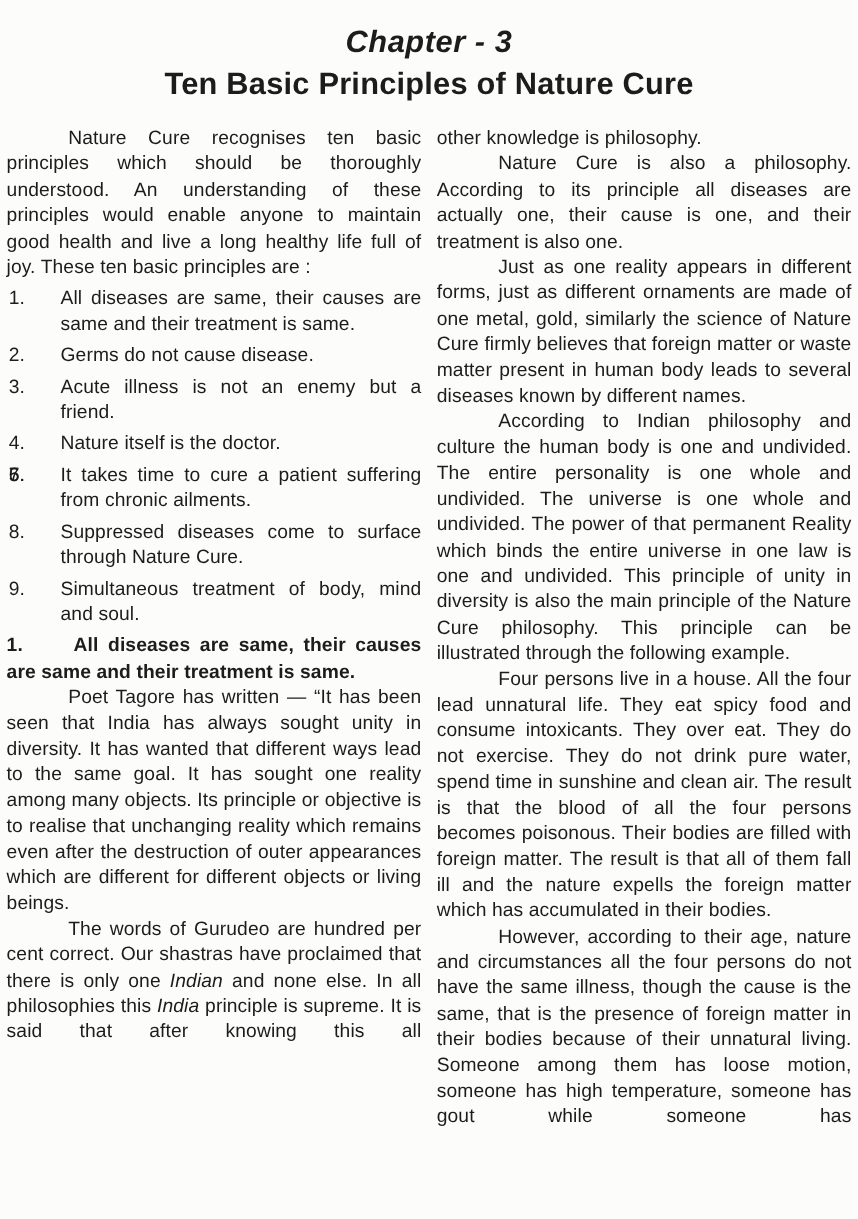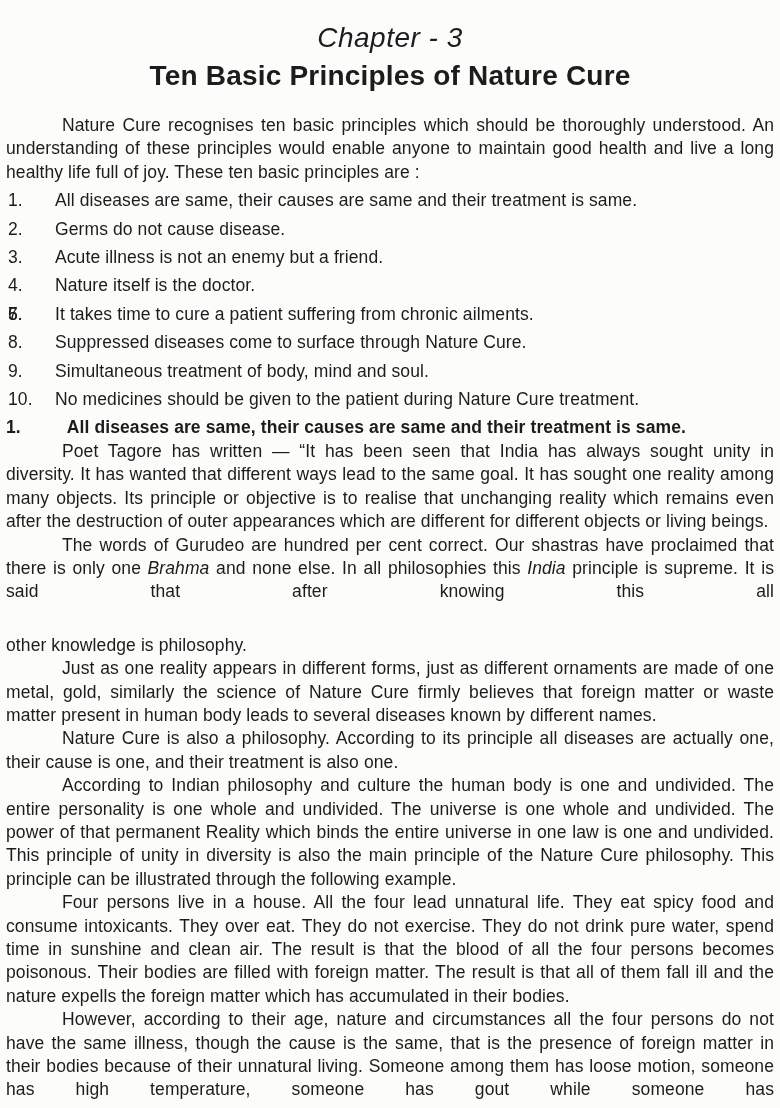--- a/index.html
+++ b/index.html
@@ -18,36 +18,35 @@
   }
   .page {
     width: 780px;
     height: 1108px;
     box-sizing: border-box;
     padding: 22px 6px 0 6px;
   }
   .chapter-heading {
     text-align: center;
     font-size: 28px;
-    font-weight: normal;
+    font-weight: bold;
     font-style: italic;
     letter-spacing: 0.5px;
     margin: 0 0 6px 0;
   }
   .page-title {
     text-align: center;
     font-size: 28px;
     font-weight: bold;
     letter-spacing: 0.2px;
     margin: 0 0 22px 0;
   }
   .columns {
     display: flex;
-    gap: 30px;
-    flex-direction: column;
+    gap: 14px;
   }
   .col {
     flex: 1 1 0;
     font-size: 17.5px;
     line-height: 23.4px;
     text-align: justify;
     letter-spacing: 0.1px;
   }
   .col p { margin: 0; }
   .indent { text-indent: 56px; }
@@ -116,37 +115,33 @@
           <span>It takes time to cure a patient suffering from chronic ailments.</span>
         </div>
         <div class="principle">
           <span class="num">8.</span>
           <span>Suppressed diseases come to surface through Nature Cure.</span>
         </div>
         <div class="principle">
           <span class="num">9.</span>
           <span>Simultaneous treatment of body, mind and soul.</span>
         </div>
-        <div class="principle">
-          <span class="num">10.</span>
-          <span>No medicines should be given to the patient during Nature Cure treatment.</span>
-        </div>
       </div>
 
       <p class="subhead"><span>1.</span><span class="gap"></span><span>All diseases are same, their causes are same and their treatment is same.</span></p>
 
       <p class="para indent">Poet Tagore has written — “It has been seen that India has always sought unity in diversity. It has wanted that different ways lead to the same goal. It has sought one reality among many objects. Its principle or objective is to realise that unchanging reality which remains even after the destruction of outer appearances which are different for different objects or living beings.</p>
 
-      <p class="para indent justify-last"><span>The words of Gurudeo are hundred per cent correct. Our shastras have proclaimed that there is only one </span><span class="italic">Brahma</span><span> and none else. In all philosophies this </span><span class="italic">India</span><span> principle is supreme. It is said that after knowing this all</span></p>
+      <p class="para indent justify-last"><span>The words of Gurudeo are hundred per cent correct. Our shastras have proclaimed that there is only one </span><span class="italic">Indian</span><span> and none else. In all philosophies this </span><span class="italic">India</span><span> principle is supreme. It is said that after knowing this all</span></p>
 
     </div>
 
     <div class="col">
       <p class="para" style="margin-top:0">other knowledge is philosophy.</p>
+      <p class="para indent">Nature Cure is also a philosophy. According to its principle all diseases are actually one, their cause is one, and their treatment is also one.</p>
       <p class="para indent">Just as one reality appears in different forms, just as different ornaments are made of one metal, gold, similarly the science of Nature Cure firmly believes that foreign matter or waste matter present in human body leads to several diseases known by different names.</p>
-      <p class="para indent">Nature Cure is also a philosophy. According to its principle all diseases are actually one, their cause is one, and their treatment is also one.</p>
       <p class="para indent">According to Indian philosophy and culture the human body is one and undivided. The entire personality is one whole and undivided. The universe is one whole and undivided. The power of that permanent Reality which binds the entire universe in one law is one and undivided. This principle of unity in diversity is also the main principle of the Nature Cure philosophy. This principle can be illustrated through the following example.</p>
       <p class="para indent">Four persons live in a house. All the four lead unnatural life. They eat spicy food and consume intoxicants. They over eat. They do not exercise. They do not drink pure water, spend time in sunshine and clean air. The result is that the blood of all the four persons becomes poisonous. Their bodies are filled with foreign matter. The result is that all of them fall ill and the nature expells the foreign matter which has accumulated in their bodies.</p>
       <p class="para indent justify-last">However, according to their age, nature and circumstances all the four persons do not have the same illness, though the cause is the same, that is the presence of foreign matter in their bodies because of their unnatural living. Someone among them has loose motion, someone has high temperature, someone has gout while someone has</p>
     </div>
 
   </div>
 </div>
 
 </body></html>

